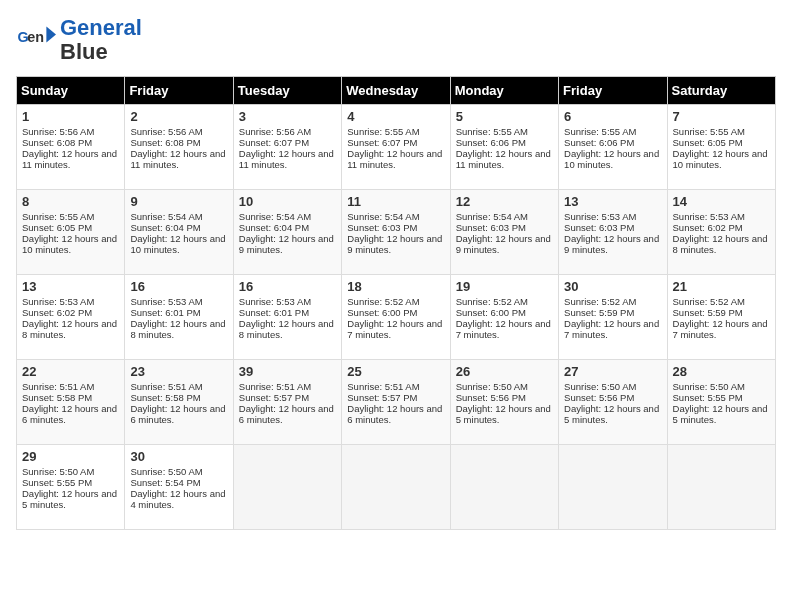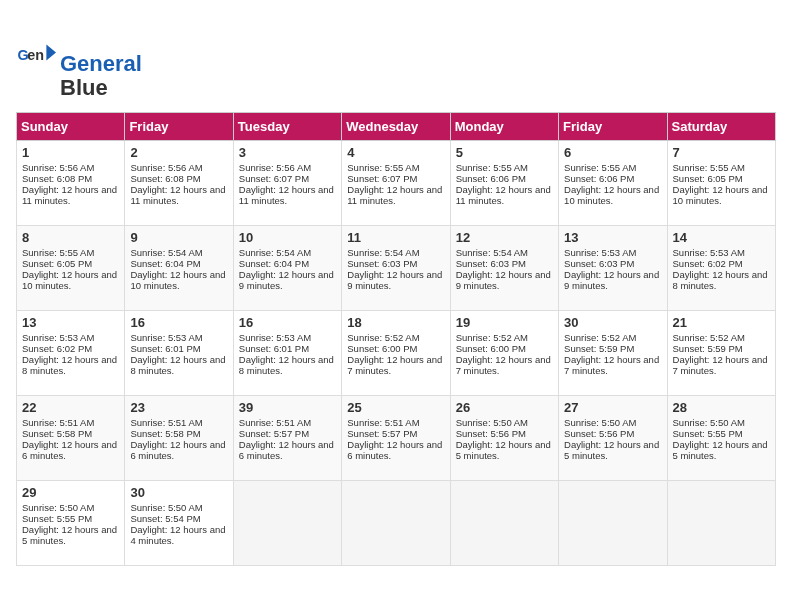--- a/index.html
+++ b/index.html
@@ -18,21 +18,20 @@
     }
     .logo {
       display: flex;
       align-items: center;
     }
     .logo-text {
       font-size: 22px;
       font-weight: bold;
       color: #333;
       line-height: 1.1;
-      margin-top: 36px;
     }
     .logo-text span {
       color: #1a5fb4;
     }
     .logo-icon {
       width: 40px;
       height: 40px;
       margin-right: 4px;
     }
     .title-block {
@@ -46,21 +45,21 @@
     .location {
       font-size: 16px;
       color: #555;
     }
     table {
       width: 100%;
       border-collapse: collapse;
       table-layout: fixed;
     }
     thead th {
-      background: #be185d;
+      background: #000000;
       color: #fff;
       font-size: 13px;
       font-weight: bold;
       padding: 6px 4px;
       text-align: left;
       border: 1px solid #ccc;
     }
     td {
       vertical-align: top;
       border: 1px solid #ddd;

